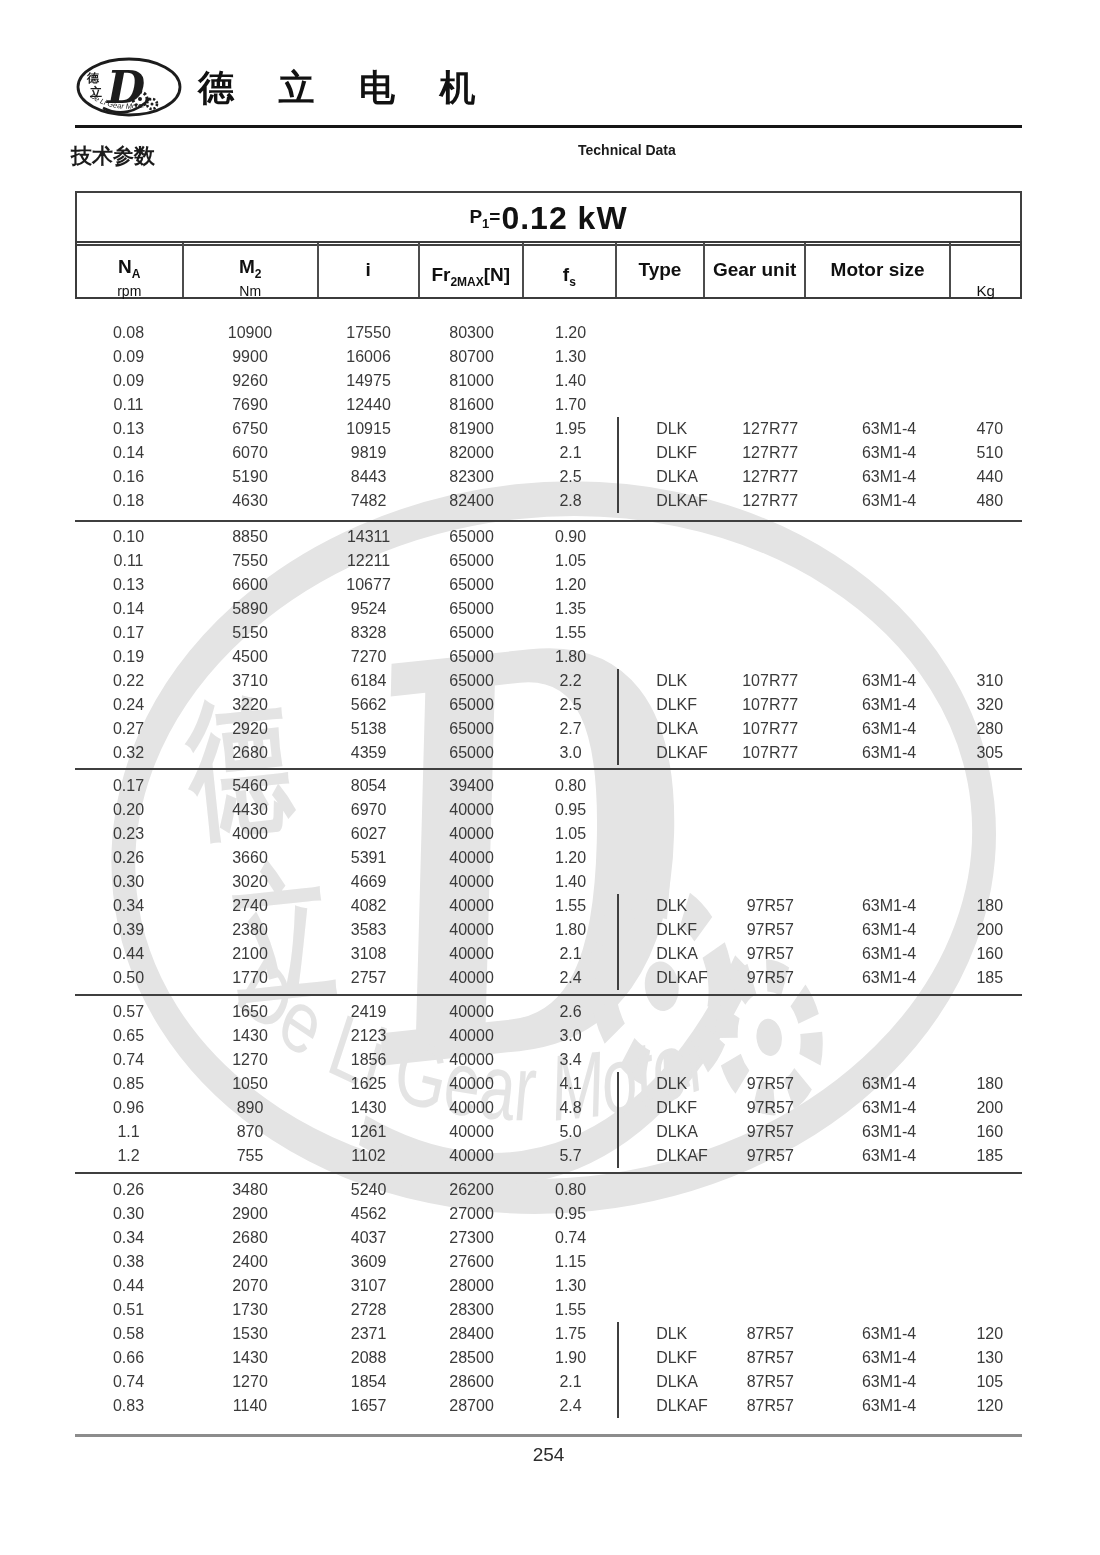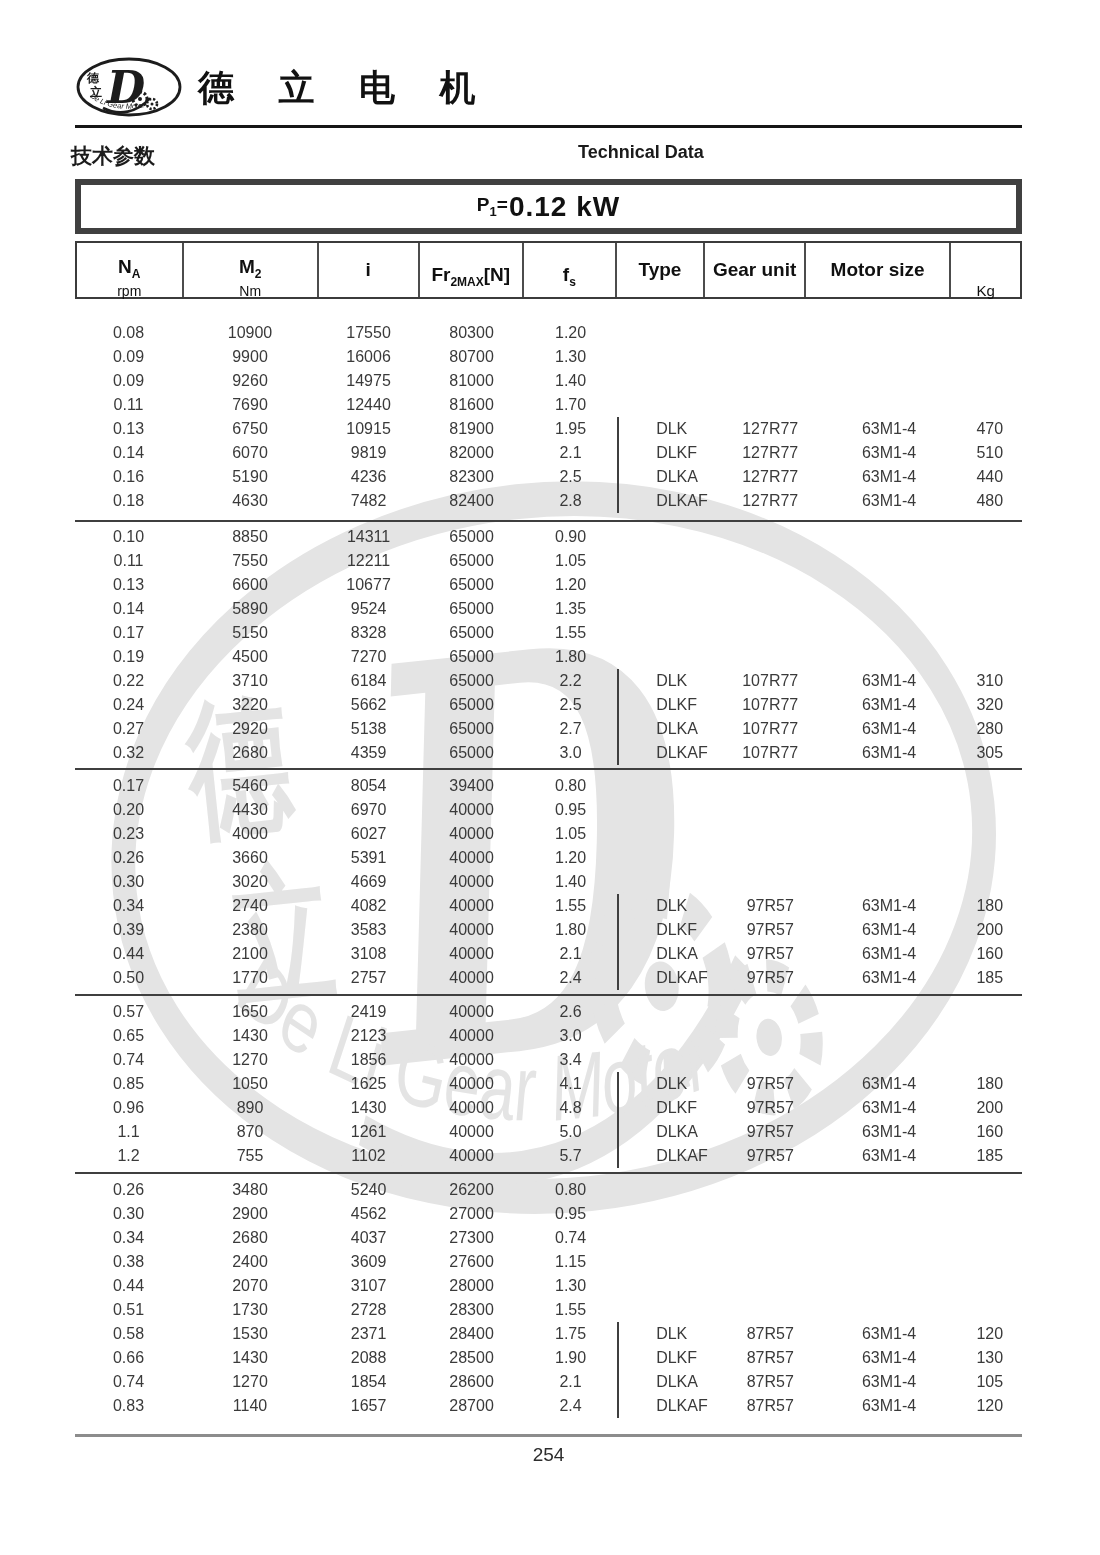--- a/index.html
+++ b/index.html
@@ -23,30 +23,30 @@
   
   .logo{position:absolute;left:74px;top:55px;color:#1c1c1c;}
   .brand-cn{
     position:absolute;left:198px;top:64px;
     font-family:"DejaVu Serif","Liberation Serif",serif;
     font-weight:bold;font-size:36px;letter-spacing:16px;color:#111;
     white-space:nowrap;
   }
   .top-rule{position:absolute;left:75px;top:125px;width:947px;height:3px;background:#161616;}
   .section-cn{position:absolute;left:71px;top:142px;font-size:21px;font-weight:bold;color:#1b1b1b;}
-  .section-en{position:absolute;left:578px;top:142px;font-size:18px;font-weight:bold;color:#1b1b1b;}
+  .section-en{position:absolute;left:578px;top:142px;font-size:14px;font-weight:bold;color:#1b1b1b;}
   
   .title-box{
-    position:absolute;left:75px;top:179px;width:947px;height:55px;
-    border:6px solid #404040;box-sizing:border-box;
+    position:absolute;left:75px;top:191px;width:947px;height:55px;
+    border:2px solid #404040;box-sizing:border-box;
     display:flex;align-items:center;justify-content:center;color:#111;
   }
   .p-small{font-size:19px;font-weight:bold;letter-spacing:0;}
   .p-small sub{font-size:13px;}
-  .p-big{font-size:28px;font-weight:bold;letter-spacing:1px;margin-left:1px;}
+  .p-big{font-size:32px;font-weight:bold;letter-spacing:1px;margin-left:1px;}
   
   .hrow{
     position:absolute;left:75px;top:241px;width:947px;height:58px;
     border:2px solid #3b3b3b;box-sizing:border-box;
     display:flex;color:#101010;
   }
   .hc{
     border-right:2px solid #4c4c4c;box-sizing:border-box;
     display:flex;flex-direction:column;align-items:center;justify-content:center;
   }
@@ -203,21 +203,21 @@
             <div class="drow">
               <div class="dc c-na">0.14</div>
               <div class="dc c-m2">6070</div>
               <div class="dc c-i">9819</div>
               <div class="dc c-fr">82000</div>
               <div class="dc c-fs">2.1</div>
             </div>
             <div class="drow">
               <div class="dc c-na">0.16</div>
               <div class="dc c-m2">5190</div>
-              <div class="dc c-i">4236</div>
+              <div class="dc c-i">8443</div>
               <div class="dc c-fr">82300</div>
               <div class="dc c-fs">2.5</div>
             </div>
             <div class="drow">
               <div class="dc c-na">0.18</div>
               <div class="dc c-m2">4630</div>
               <div class="dc c-i">7482</div>
               <div class="dc c-fr">82400</div>
               <div class="dc c-fs">2.8</div>
             </div>

